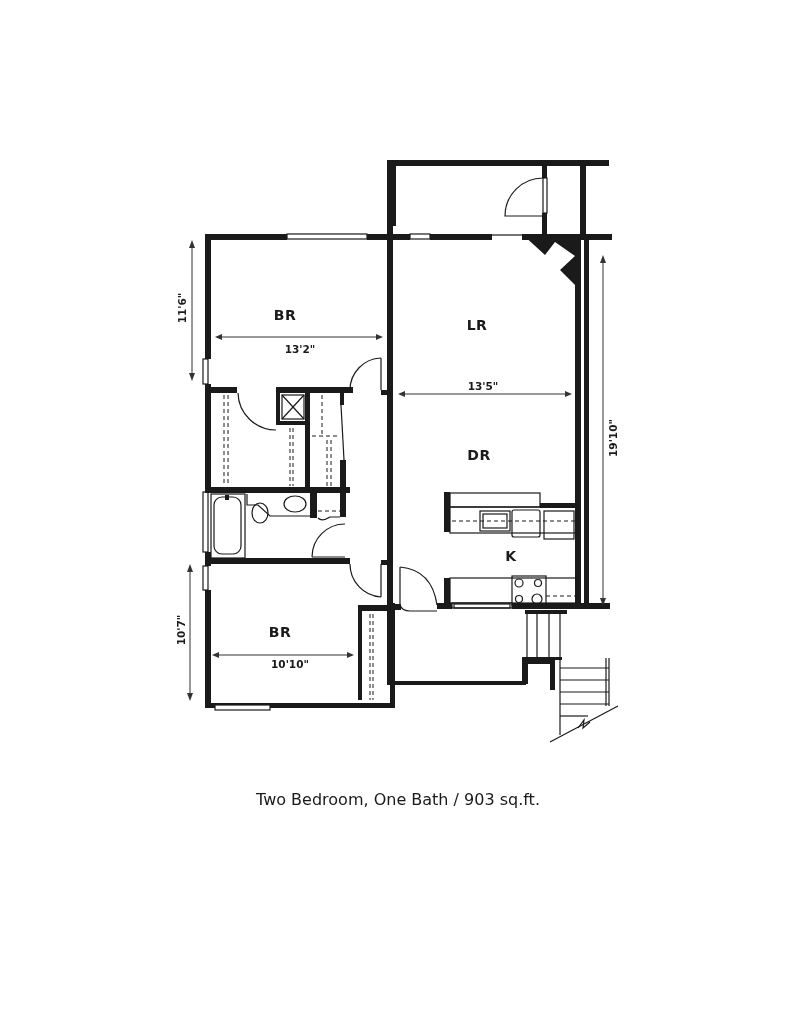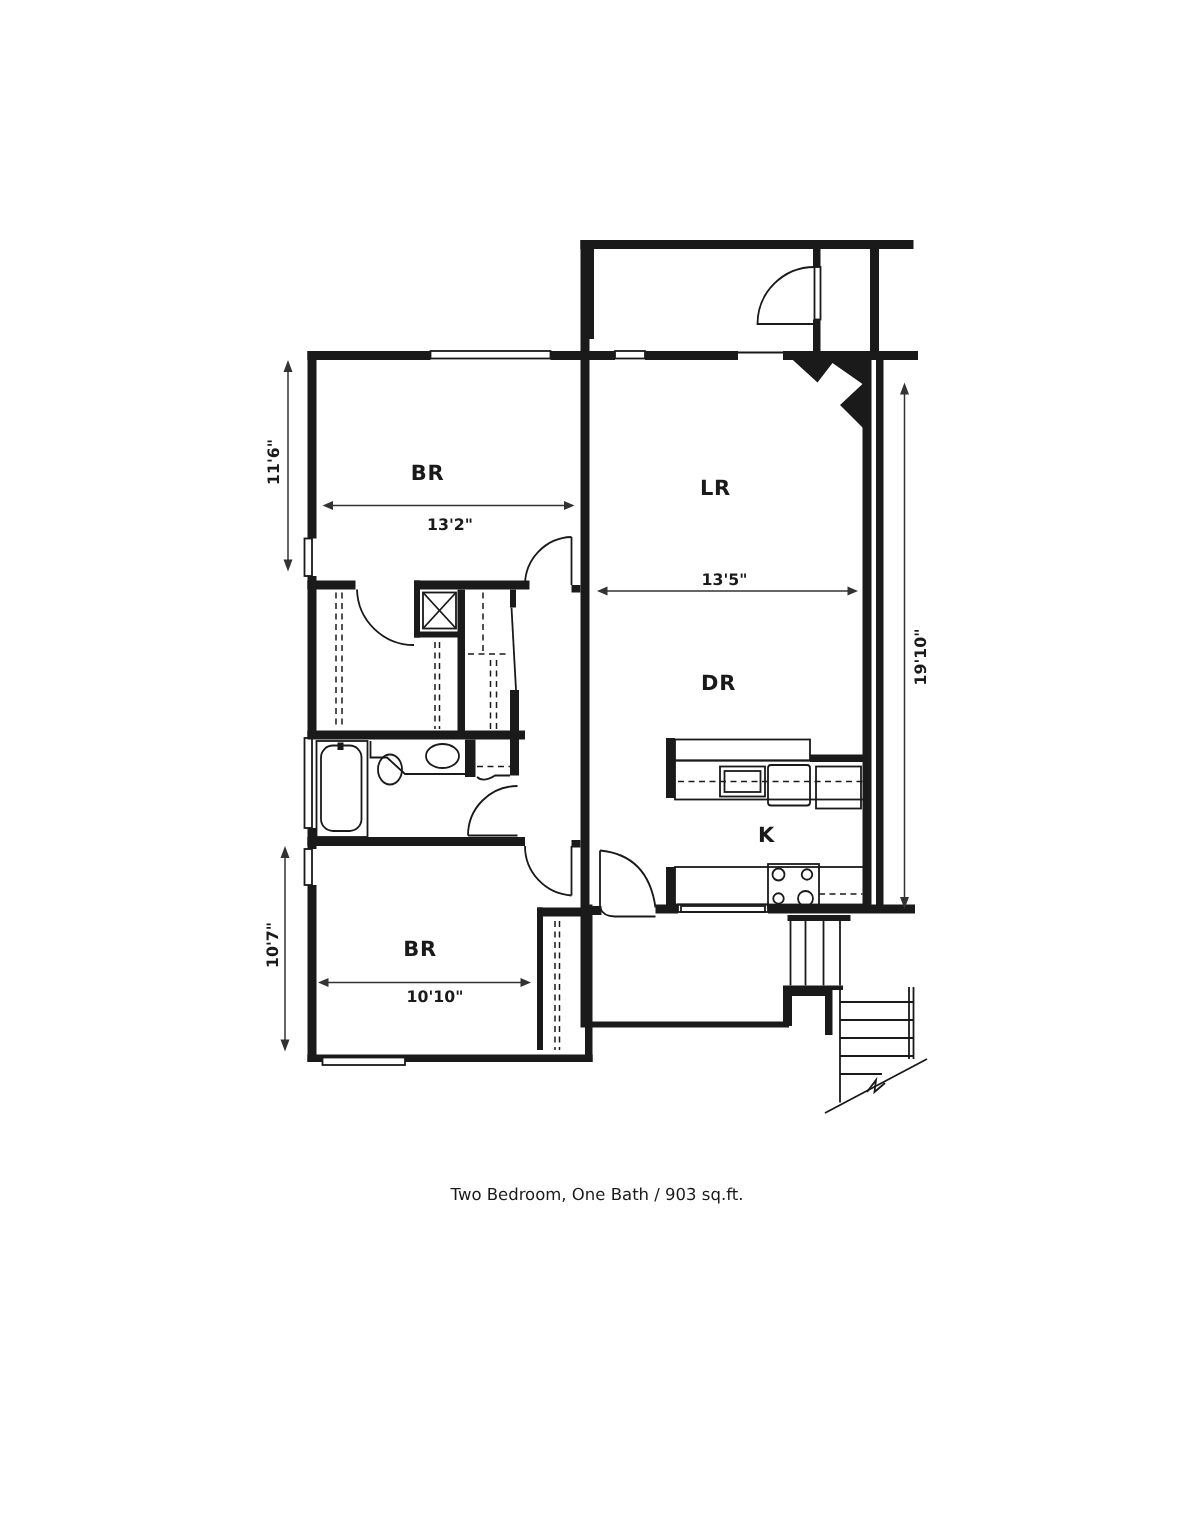--- a/index.html
+++ b/index.html
@@ -5,21 +5,21 @@
   html, body { margin: 0; padding: 0; background: #ffffff; }
   body { width: 796px; height: 1024px; position: relative; overflow: hidden; font-family: "Liberation Sans", sans-serif; }
   #plan { position: absolute; left: 0; top: 0; width: 796px; height: 1024px; }
   .wall { fill: #1a1a1a; }
   .thin { stroke: #1a1a1a; stroke-width: 1.2; fill: none; }
   .thin-f { stroke: #1a1a1a; stroke-width: 1.2; fill: #ffffff; }
   .dash { stroke: #1a1a1a; stroke-width: 1; fill: none; stroke-dasharray: 4 3; }
   .dim { stroke: #333; stroke-width: 1; fill: none; }
   .room-label { font-family: "DejaVu Sans", sans-serif; font-weight: bold; font-size: 14px; fill: #1a1a1a; letter-spacing: 0.5px; }
   .dim-label { font-family: "DejaVu Sans", sans-serif; font-weight: bold; font-size: 10.5px; fill: #1a1a1a; }
-  .caption { position: absolute; left: 0; width: 796px; top: 790px; text-align: center; font-family: "DejaVu Sans", sans-serif; font-size: 11px; color: #1a1a1a; }
+  .caption { position: absolute; left: 0; width: 796px; top: 790px; text-align: center; font-family: "DejaVu Sans", sans-serif; font-size: 16px; color: #1a1a1a; }
 </style>
 </head>
 <body>
 
 <svg id="plan" viewBox="0 0 796 1024" xmlns="http://www.w3.org/2000/svg">
 
   <g>
 
     <rect class="wall" x="205" y="234" width="82" height="6"></rect>
 

